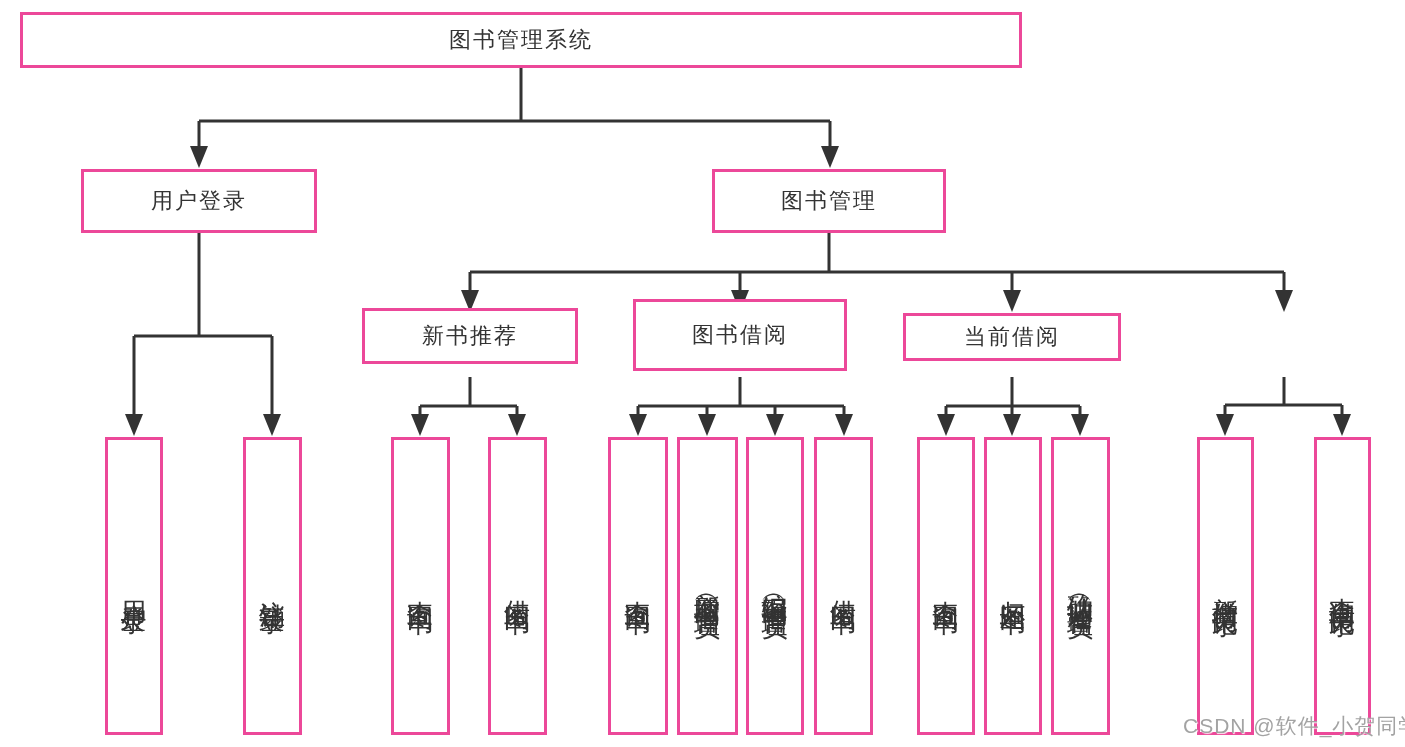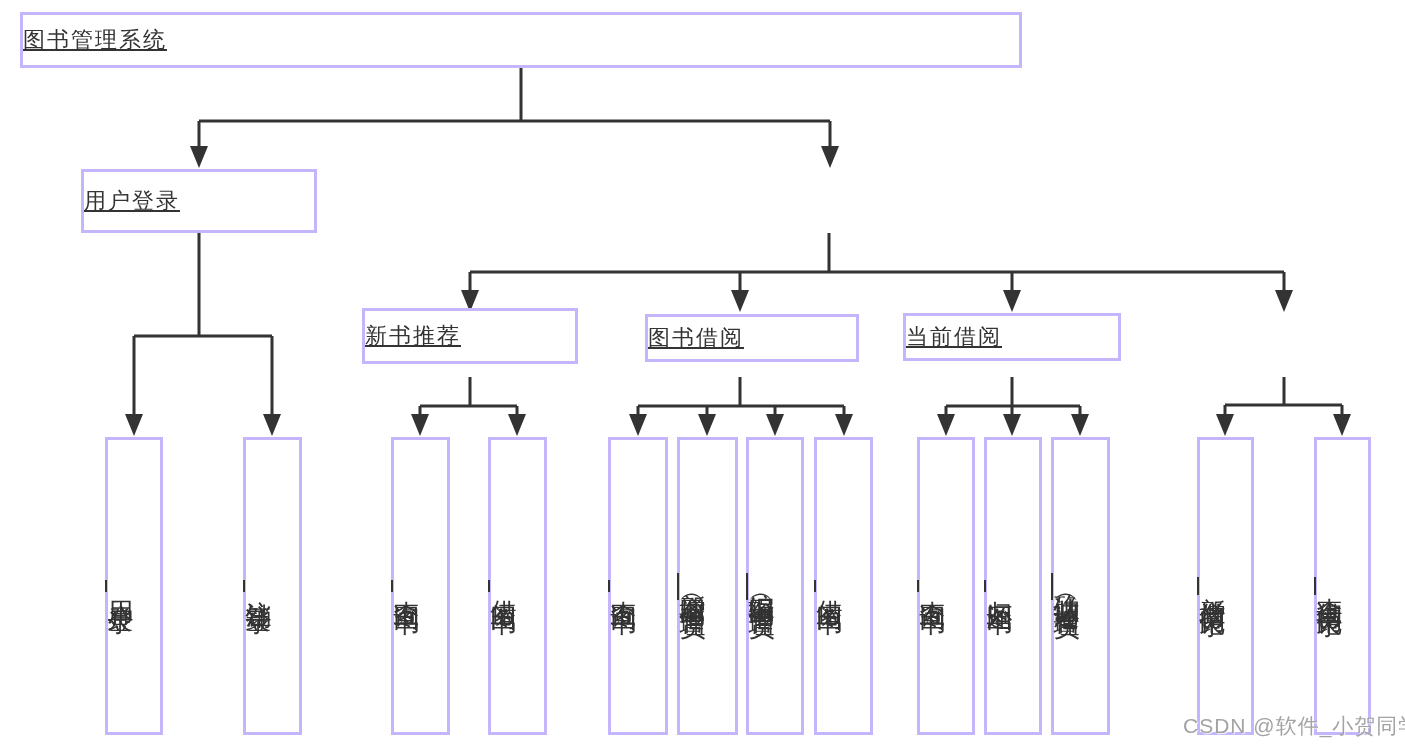--- a/index.html
+++ b/index.html
@@ -8,26 +8,25 @@
     width:1405px; height:747px;
     background:#ffffff;
     font-family:"Liberation Sans","DejaVu Sans",sans-serif;
     overflow:hidden;
   }
   .connectors { position:absolute; left:0; top:0; width:1405px; height:747px; }
   .node {
     position:absolute;
     box-sizing:border-box;
     background:#ffffff;
-    border:3px solid #c4b5fd;
+    border:3px solid #ec4899;
     display:flex;
     align-items:center;
-    justify-content:flex-start;
+    justify-content:center;
     color:#333333;
-    text-decoration:underline;
   }
   .h-node span {
     font-size:22px;
     letter-spacing:2px;
     color:#333333;
     white-space:nowrap;
   }
   .v-node span {
     writing-mode:vertical-rl;
     text-orientation:mixed;
@@ -91,25 +90,28 @@
     </g>
   </svg>
 
   <div class="node h-node" style="left:20px; top:12px; width:1002px; height:56px;">
     <span>图书管理系统</span>
   </div>
 
   <div class="node h-node" style="left:81px; top:169px; width:236px; height:64px;">
     <span>用户登录</span>
   </div>
+  <div class="node h-node" style="left:712px; top:169px; width:234px; height:64px;">
+    <span>图书管理</span>
+  </div>
 
   <div class="node h-node" style="left:362px; top:308px; width:216px; height:56px;">
     <span>新书推荐</span>
   </div>
-  <div class="node h-node" style="left:633px; top:314px; width:214px; height:48px;margin-left:12px;">
+  <div class="node h-node" style="left:633px; top:299px; width:214px; height:72px;">
     <span>图书借阅</span>
   </div>
   <div class="node h-node" style="left:903px; top:313px; width:218px; height:48px;">
     <span>当前借阅</span>
   </div>
 
   <div class="node v-node" style="left:105px; top:437px; width:58px; height:298px;">
     <span>用户登录</span>
   </div>
   <div class="node v-node" style="left:243px; top:437px; width:59px; height:298px;">

